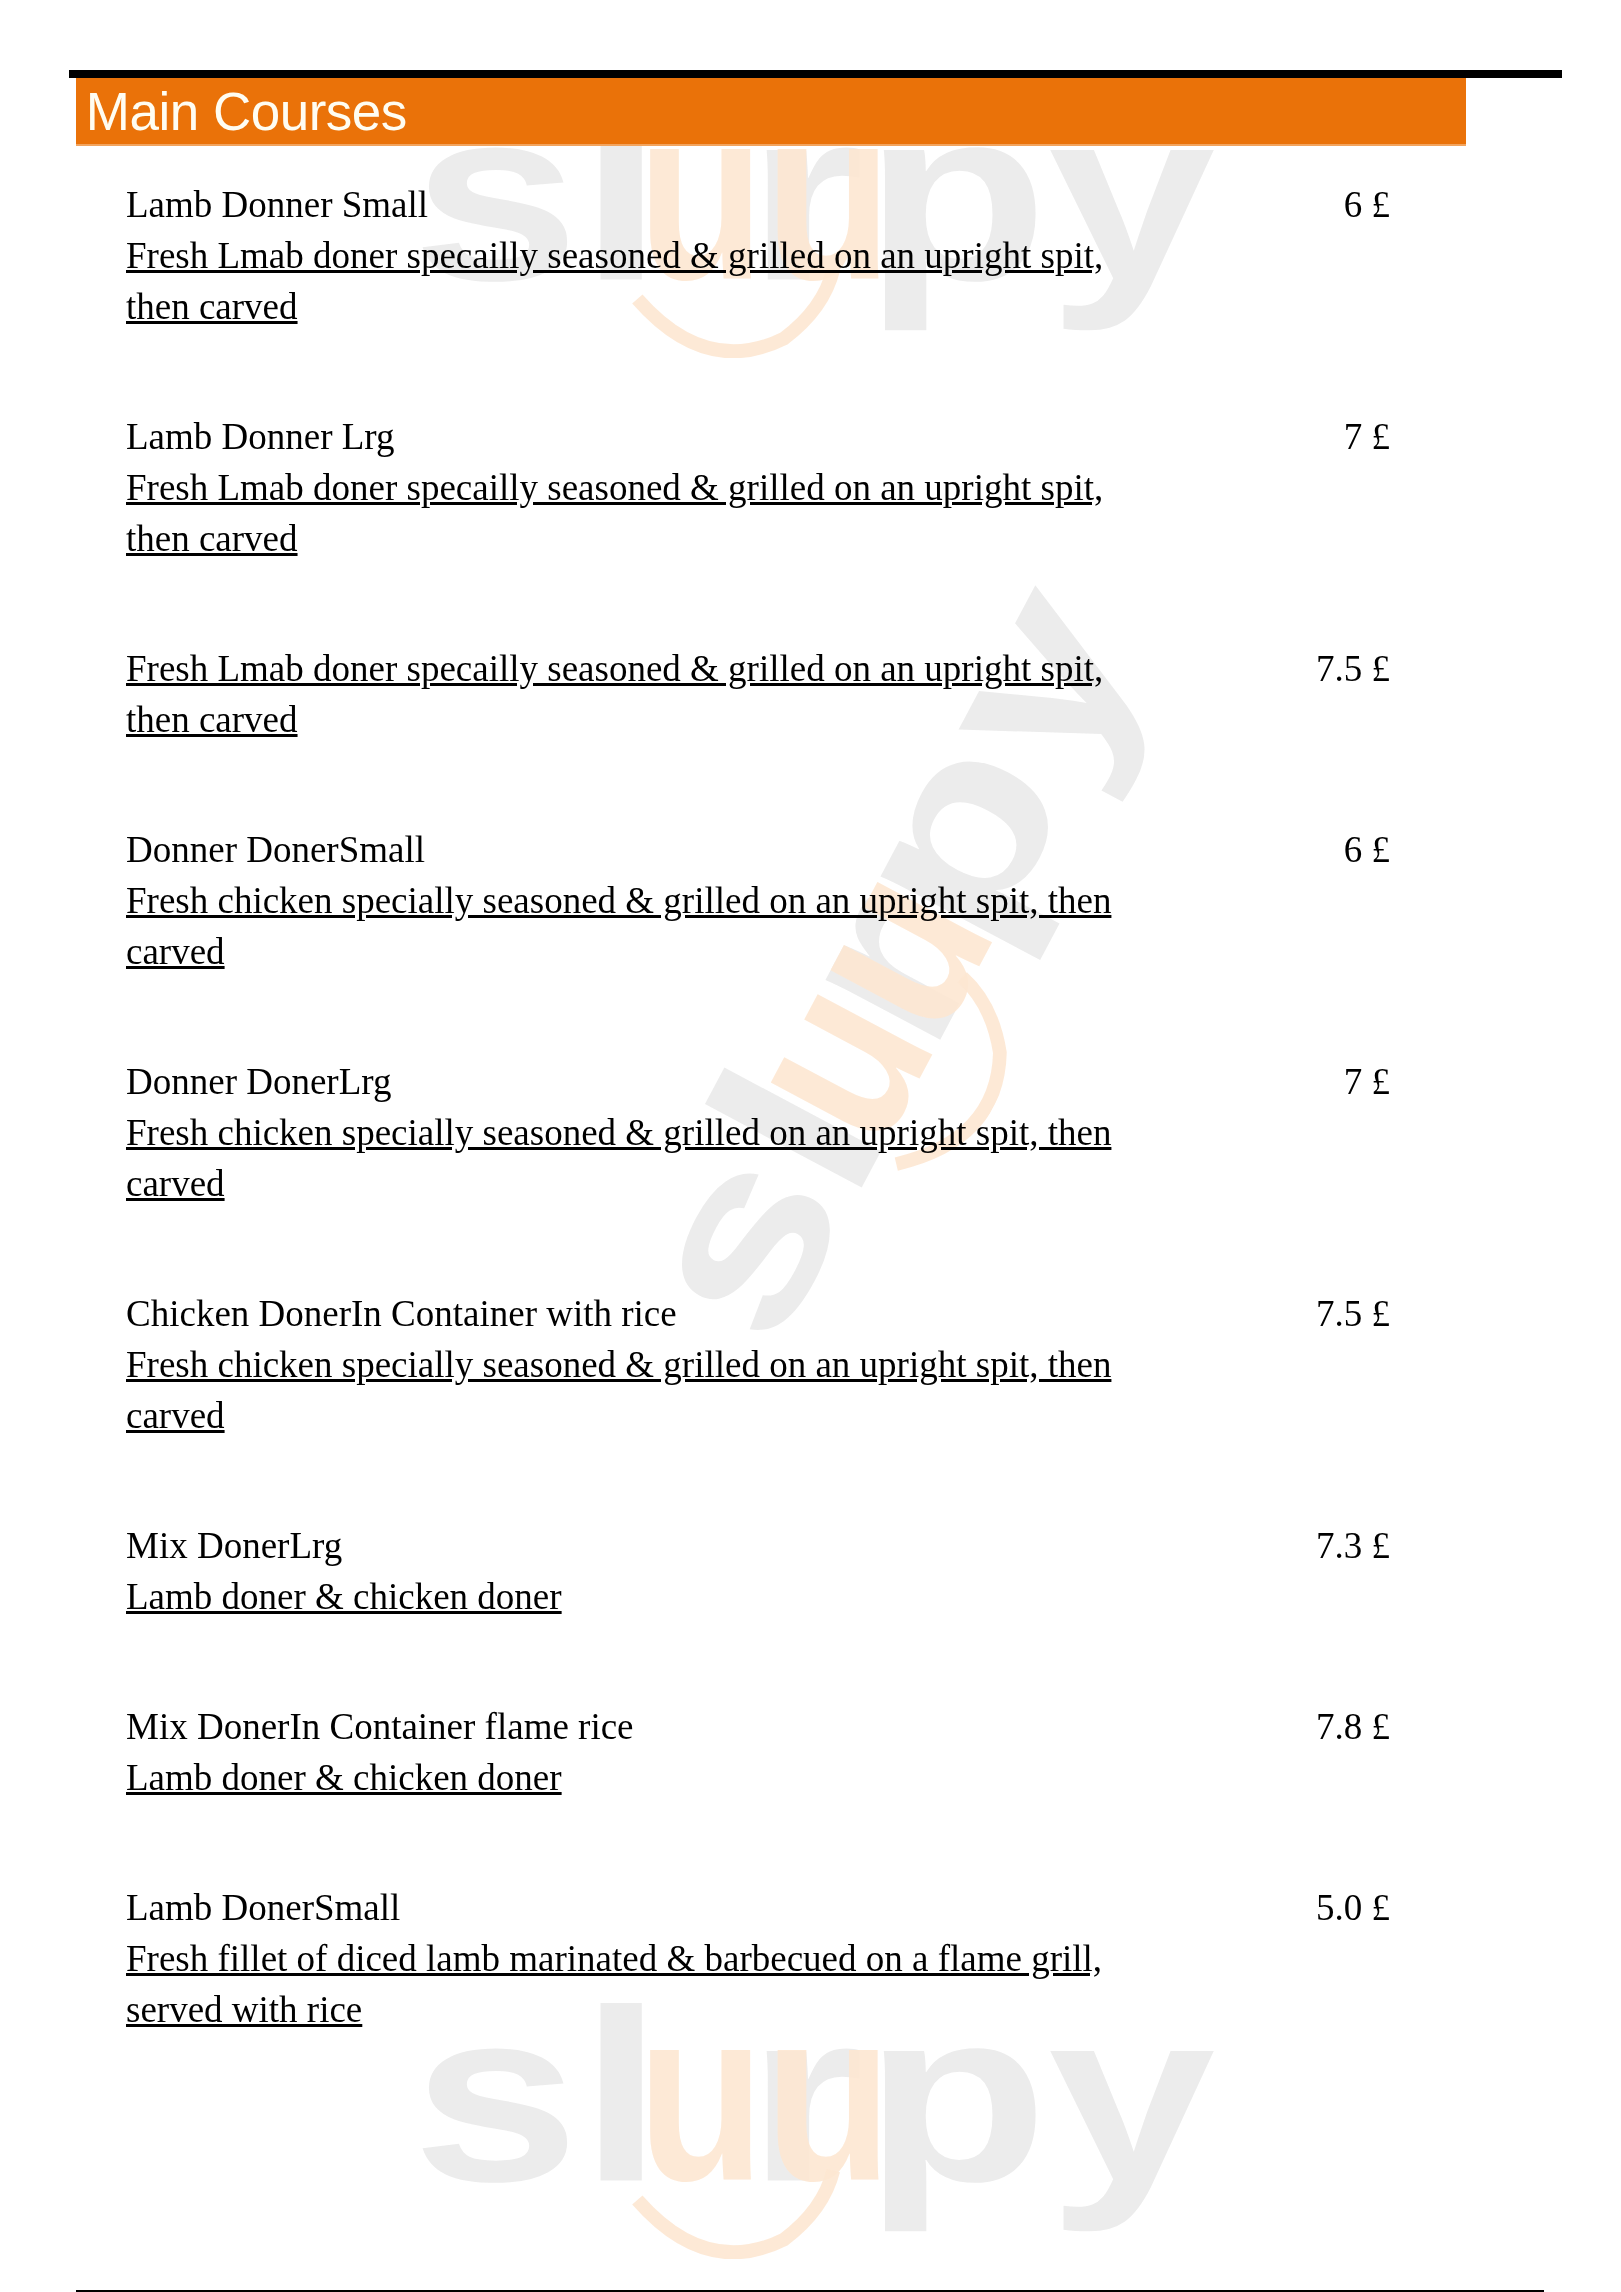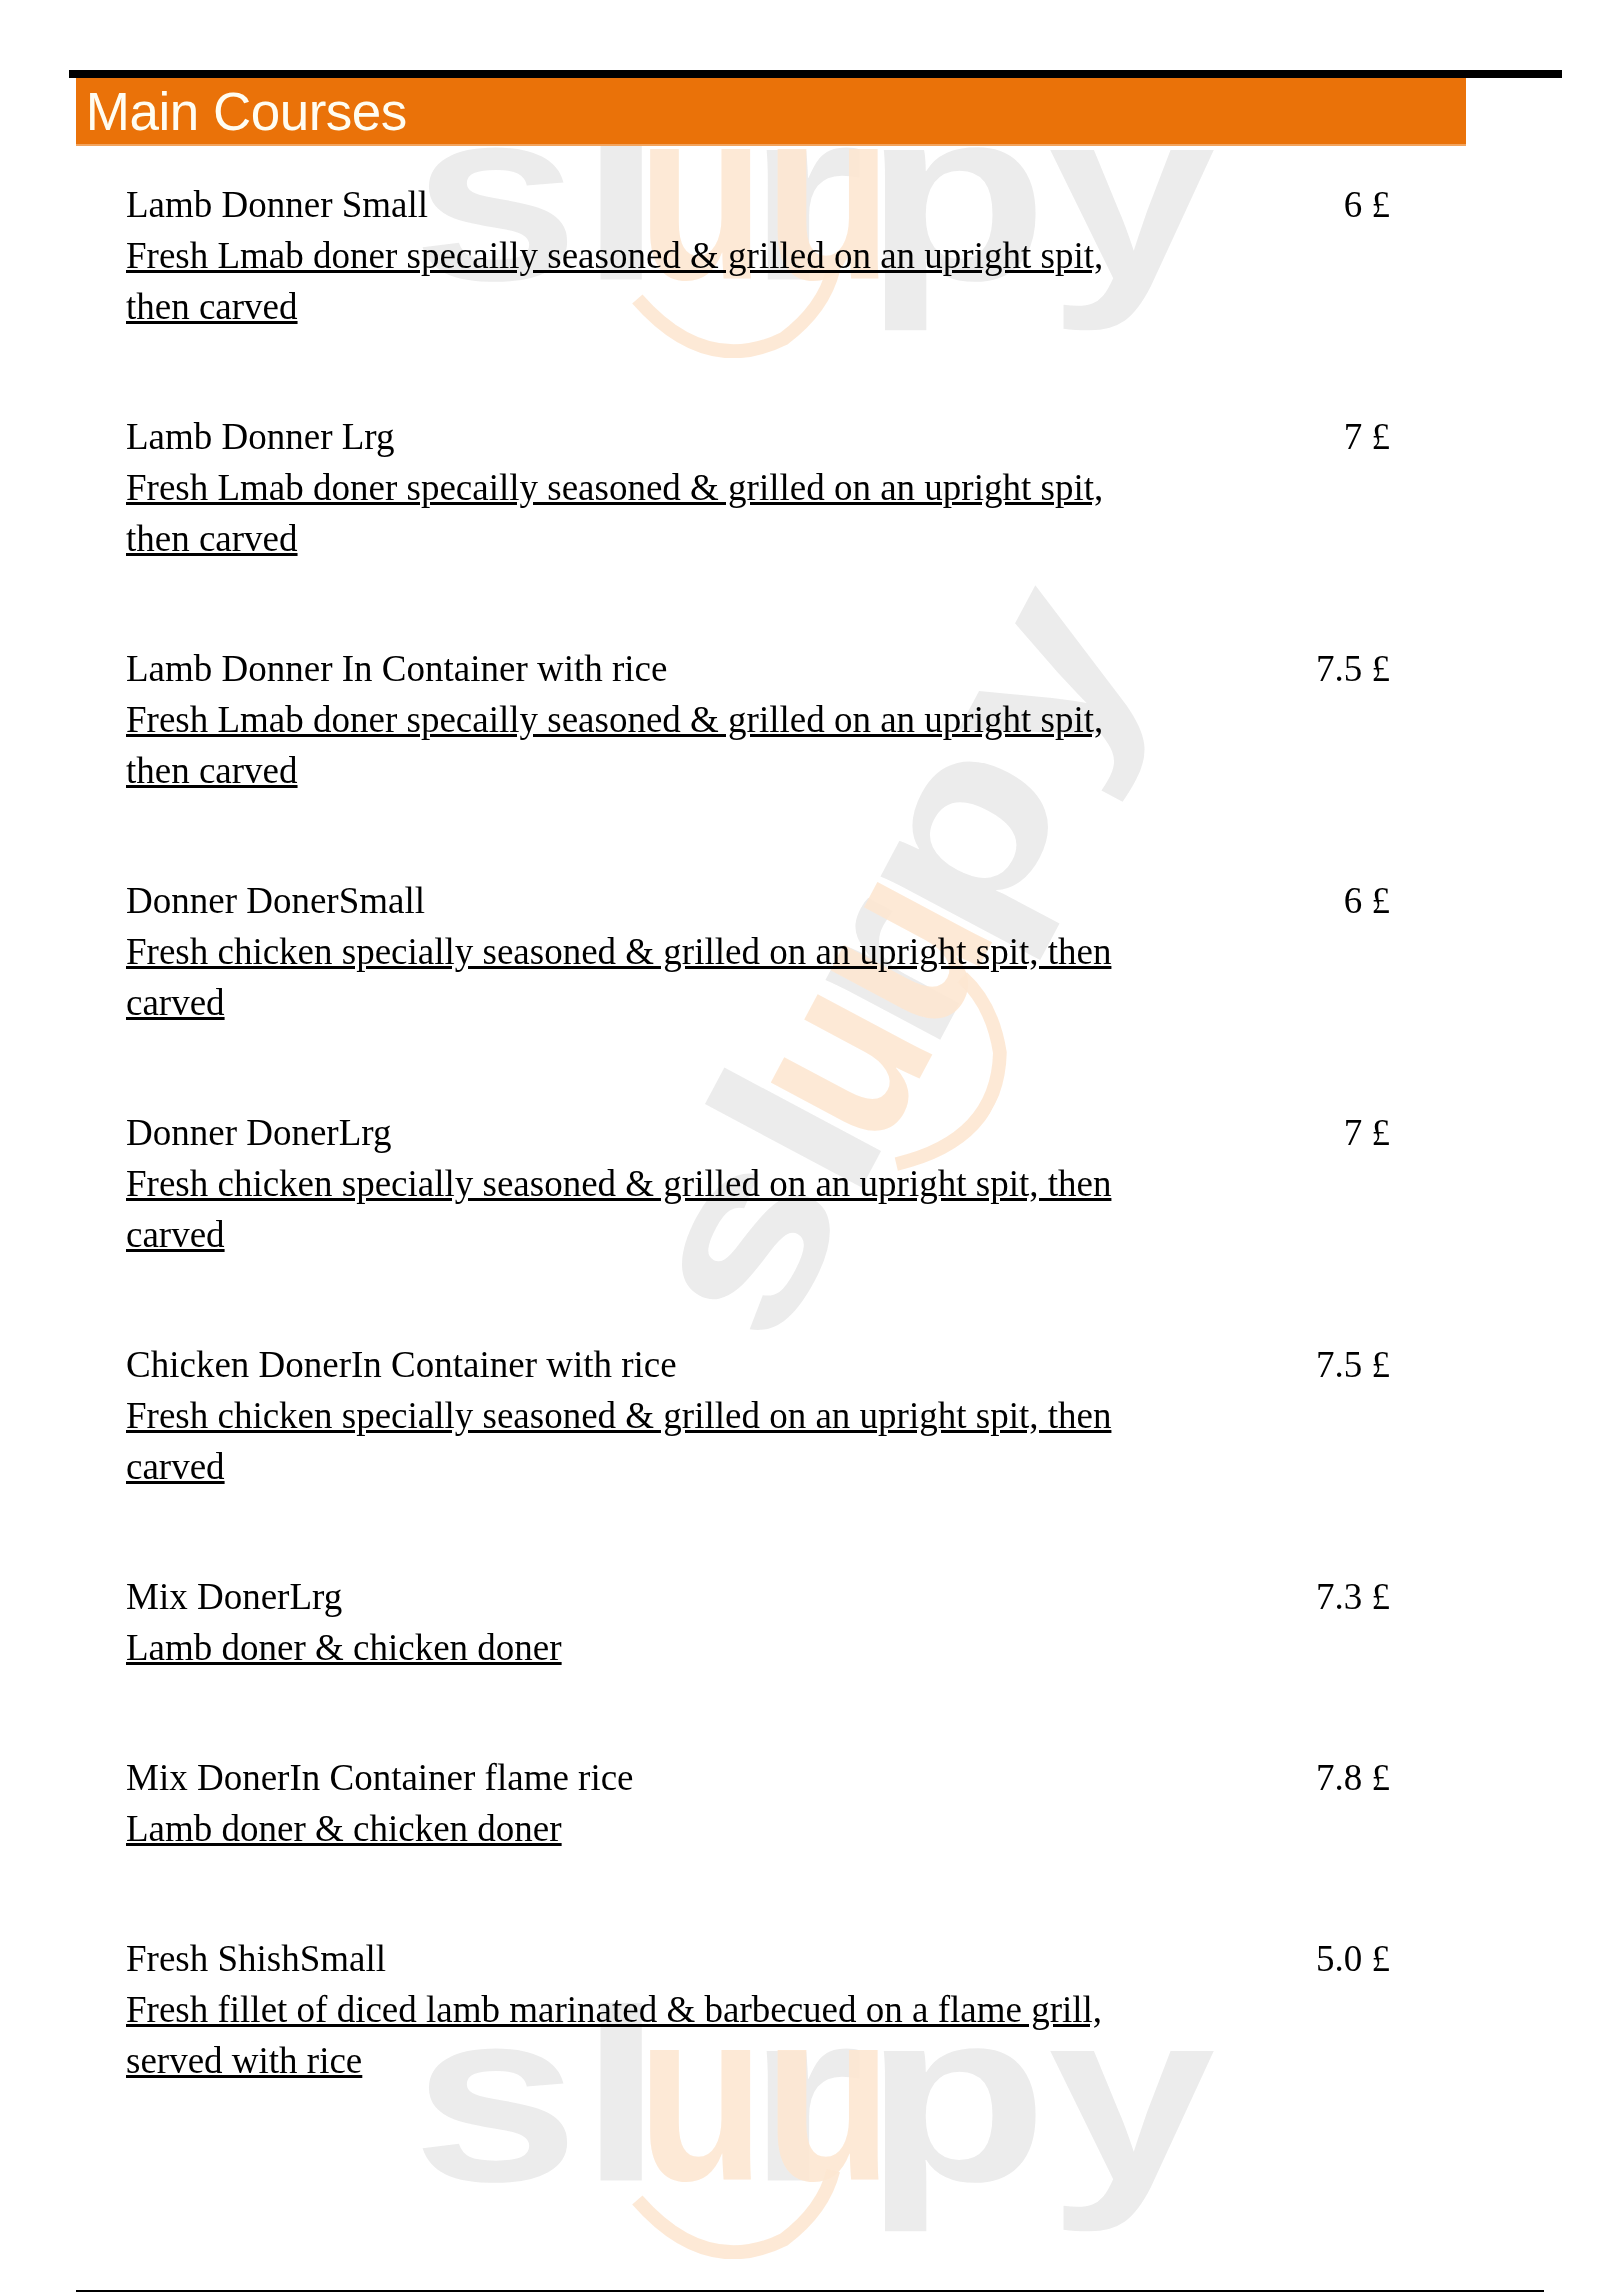--- a/index.html
+++ b/index.html
@@ -68,21 +68,20 @@
     <div class="desc">Fresh Lmab doner specailly seasoned &amp; grilled on an upright spit,</div>
     <div class="desc">then carved</div>
   </div>
   <div class="item">
     <div class="name">Lamb Donner Lrg</div>
     <div class="price">7 £</div>
     <div class="desc">Fresh Lmab doner specailly seasoned &amp; grilled on an upright spit,</div>
     <div class="desc">then carved</div>
   </div>
   <div class="item">
-    <div class="name">Lamb Donner In Container with rice</div>
     <div class="price">7.5 £</div>
     <div class="desc">Fresh Lmab doner specailly seasoned &amp; grilled on an upright spit,</div>
     <div class="desc">then carved</div>
   </div>
   <div class="item">
     <div class="name">Donner DonerSmall</div>
     <div class="price">6 £</div>
     <div class="desc">Fresh chicken specially seasoned &amp; grilled on an upright spit, then</div>
     <div class="desc">carved</div>
   </div>
@@ -102,21 +101,21 @@
     <div class="name">Mix DonerLrg</div>
     <div class="price">7.3 £</div>
     <div class="desc">Lamb doner &amp; chicken doner</div>
   </div>
   <div class="item">
     <div class="name">Mix DonerIn Container flame rice</div>
     <div class="price">7.8 £</div>
     <div class="desc">Lamb doner &amp; chicken doner</div>
   </div>
   <div class="item">
-    <div class="name">Fresh ShishSmall</div>
+    <div class="name">Lamb DonerSmall</div>
     <div class="price">5.0 £</div>
     <div class="desc">Fresh fillet of diced lamb marinated &amp; barbecued on a flame grill,</div>
     <div class="desc">served with rice</div>
   </div>
 </div>
 
 <div class="bottom-rule"></div>
 
 
 </body></html>

